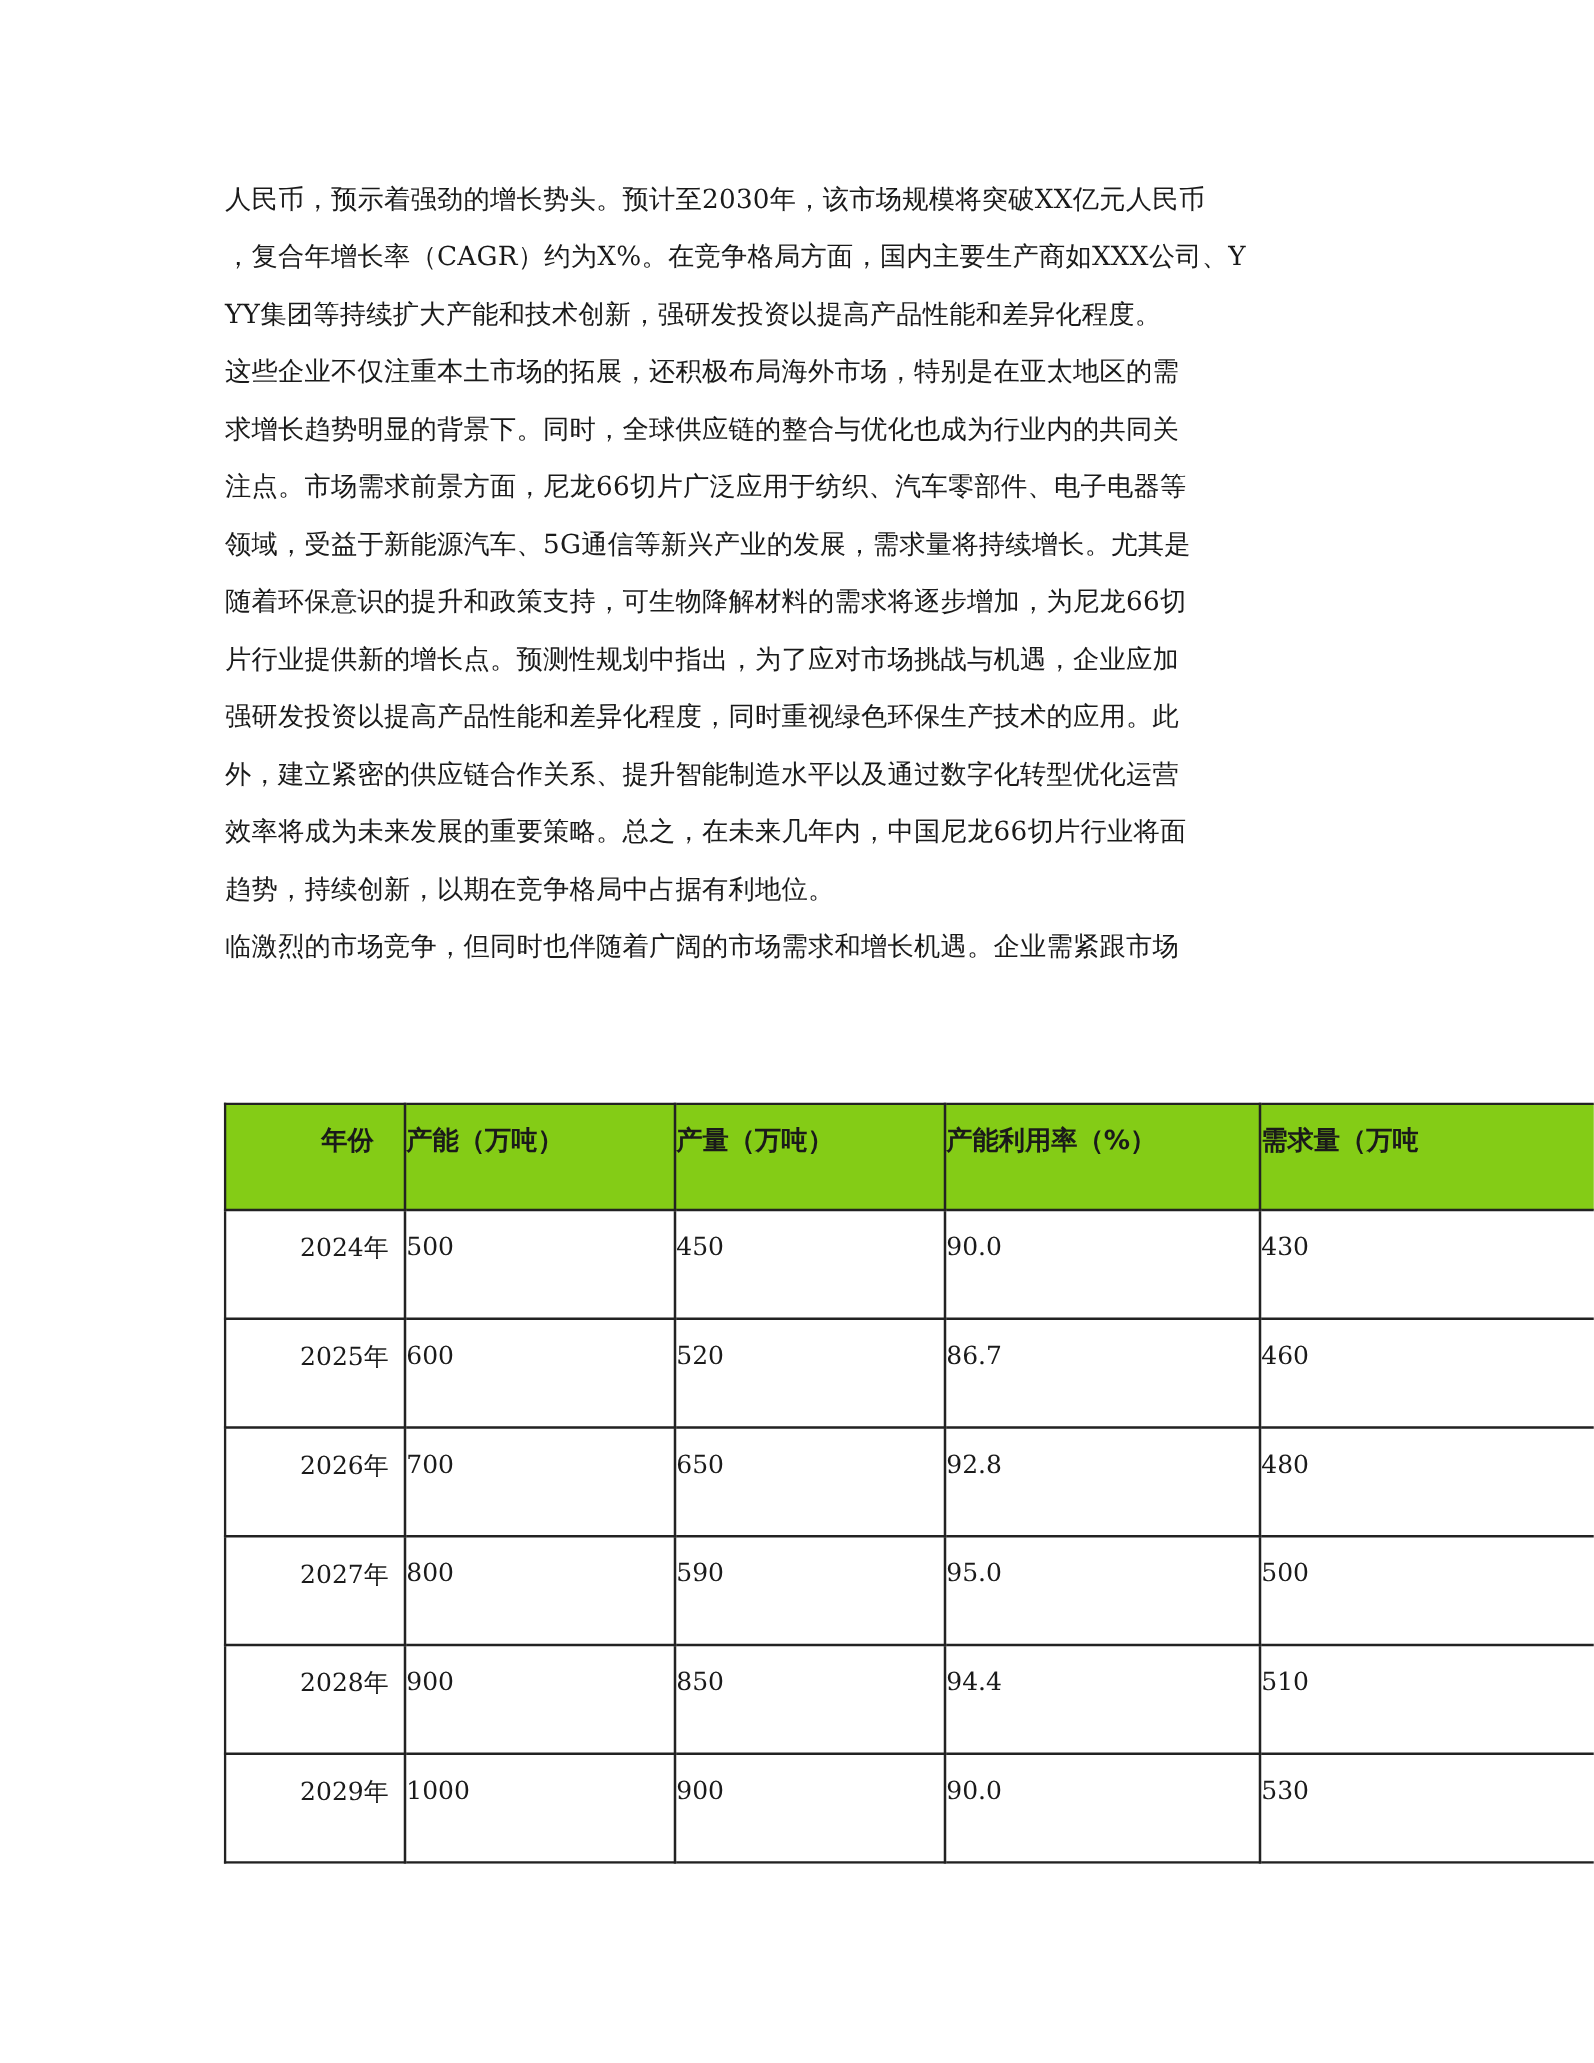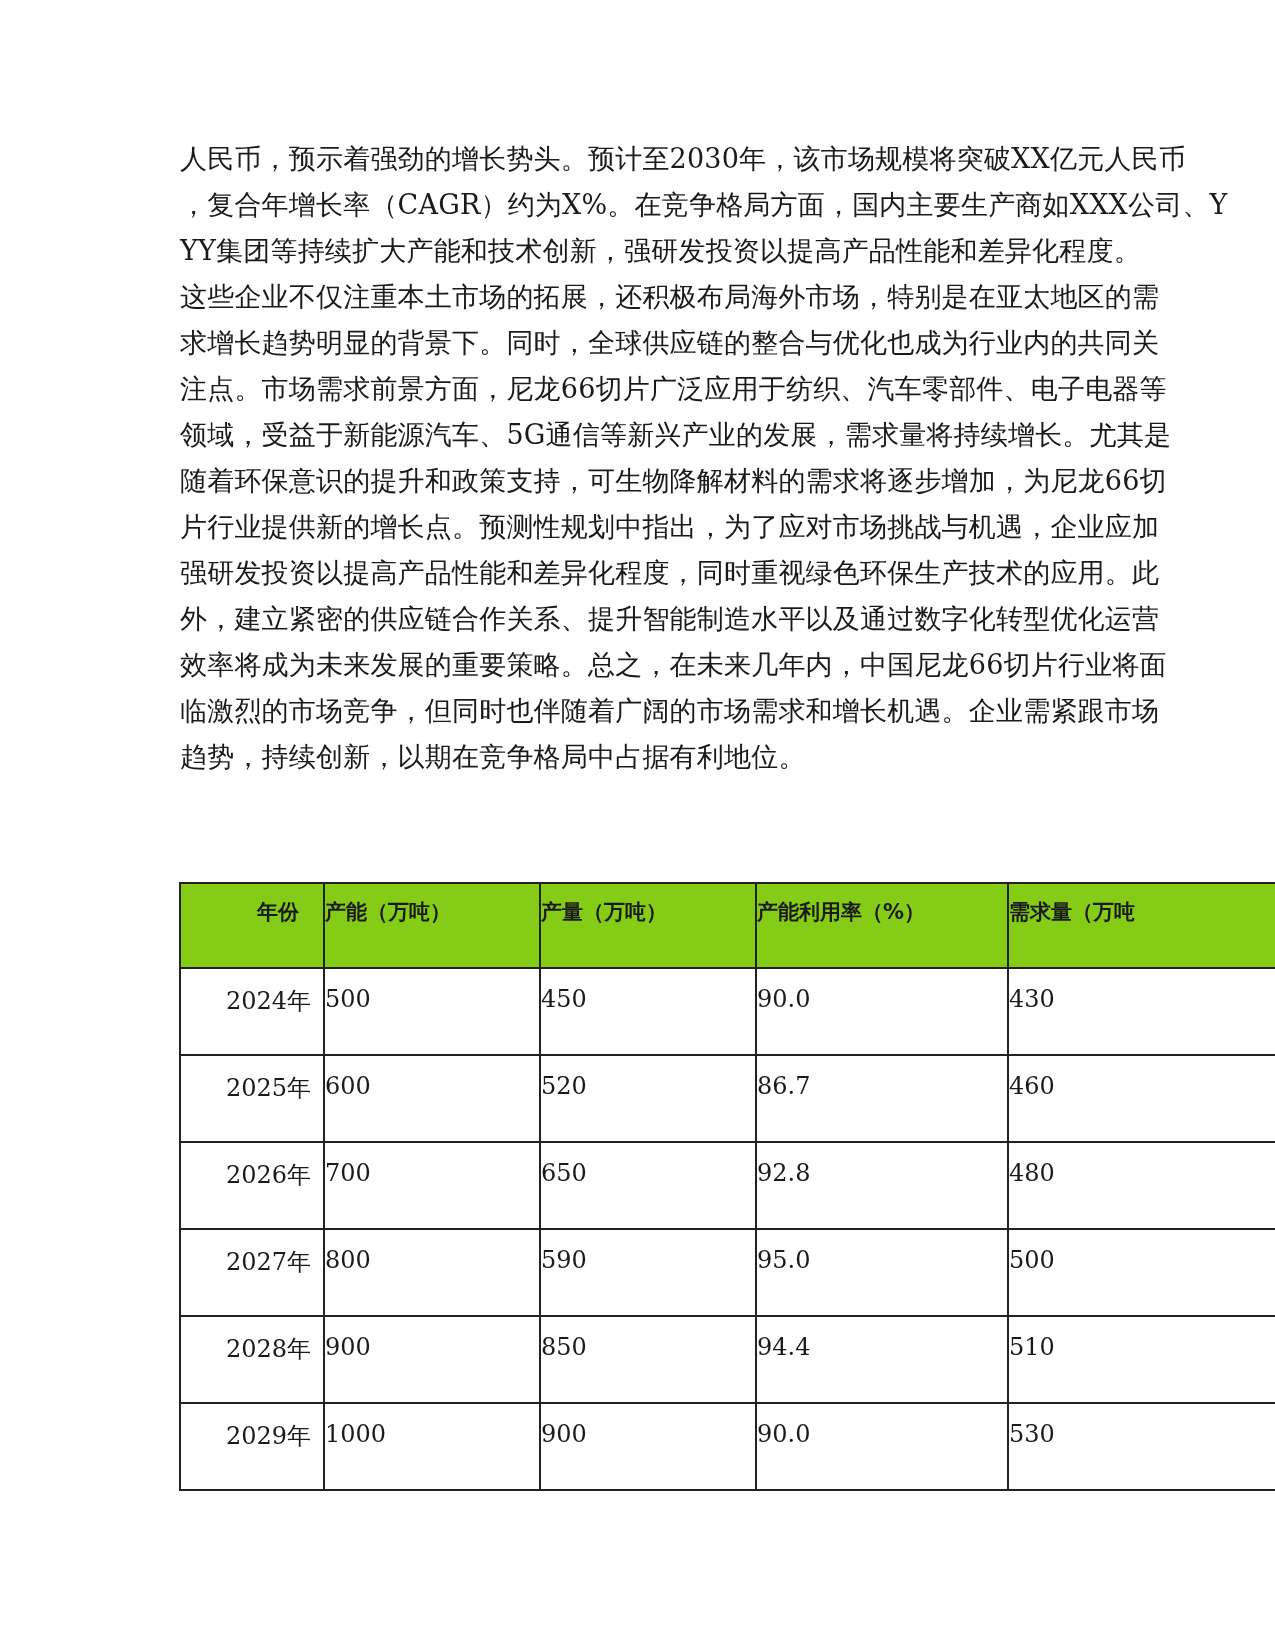--- a/index.html
+++ b/index.html
@@ -14,21 +14,21 @@
   }
   .page-text {
     position: absolute;
     left: 180px;
     top: 139px;
     width: 860px;
   }
   .page-text .line {
     height: 46px;
     line-height: 40px;
-    font-size: 27px;
+    font-size: 21px;
     white-space: nowrap;
     letter-spacing: 0.2px;
   }
   .table-wrap {
     position: absolute;
     left: 179px;
     top: 882px;
     width: 1096px;
     overflow: hidden;
   }
@@ -50,21 +50,21 @@
     vertical-align: top;
   }
   th {
     background: #84cc16;
     font-weight: bold;
     font-size: 21px;
     padding-top: 14px;
     font-family: "DejaVu Sans", "Liberation Sans", sans-serif;
   }
   td {
-    font-size: 24px;
+    font-size: 20px;
     padding-top: 16px;
   }
   td.year { text-align: right; padding-right: 12px; }
   th.year { text-align: right; padding-right: 24px; }
 </style>
 </head>
 <body>
 
 <div class="page-text">
   <div class="line">人民币，预示着强劲的增长势头。预计至2030年，该市场规模将突破XX亿元人民币</div>
@@ -72,22 +72,22 @@
   <div class="line">YY集团等持续扩大产能和技术创新，强研发投资以提高产品性能和差异化程度。</div>
   <div class="line">这些企业不仅注重本土市场的拓展，还积极布局海外市场，特别是在亚太地区的需</div>
   <div class="line">求增长趋势明显的背景下。同时，全球供应链的整合与优化也成为行业内的共同关</div>
   <div class="line">注点。市场需求前景方面，尼龙66切片广泛应用于纺织、汽车零部件、电子电器等</div>
   <div class="line">领域，受益于新能源汽车、5G通信等新兴产业的发展，需求量将持续增长。尤其是</div>
   <div class="line">随着环保意识的提升和政策支持，可生物降解材料的需求将逐步增加，为尼龙66切</div>
   <div class="line">片行业提供新的增长点。预测性规划中指出，为了应对市场挑战与机遇，企业应加</div>
   <div class="line">强研发投资以提高产品性能和差异化程度，同时重视绿色环保生产技术的应用。此</div>
   <div class="line">外，建立紧密的供应链合作关系、提升智能制造水平以及通过数字化转型优化运营</div>
   <div class="line">效率将成为未来发展的重要策略。总之，在未来几年内，中国尼龙66切片行业将面</div>
+  <div class="line">趋势，持续创新，以期在竞争格局中占据有利地位。</div>
   <div class="line">临激烈的市场竞争，但同时也伴随着广阔的市场需求和增长机遇。企业需紧跟市场</div>
-  <div class="line">趋势，持续创新，以期在竞争格局中占据有利地位。</div>
 </div>
 
 <div class="table-wrap">
   <table>
     <colgroup>
       <col class="c0">
         <col class="c1">
         <col class="c2">
         <col class="c3">
         <col class="c4">

